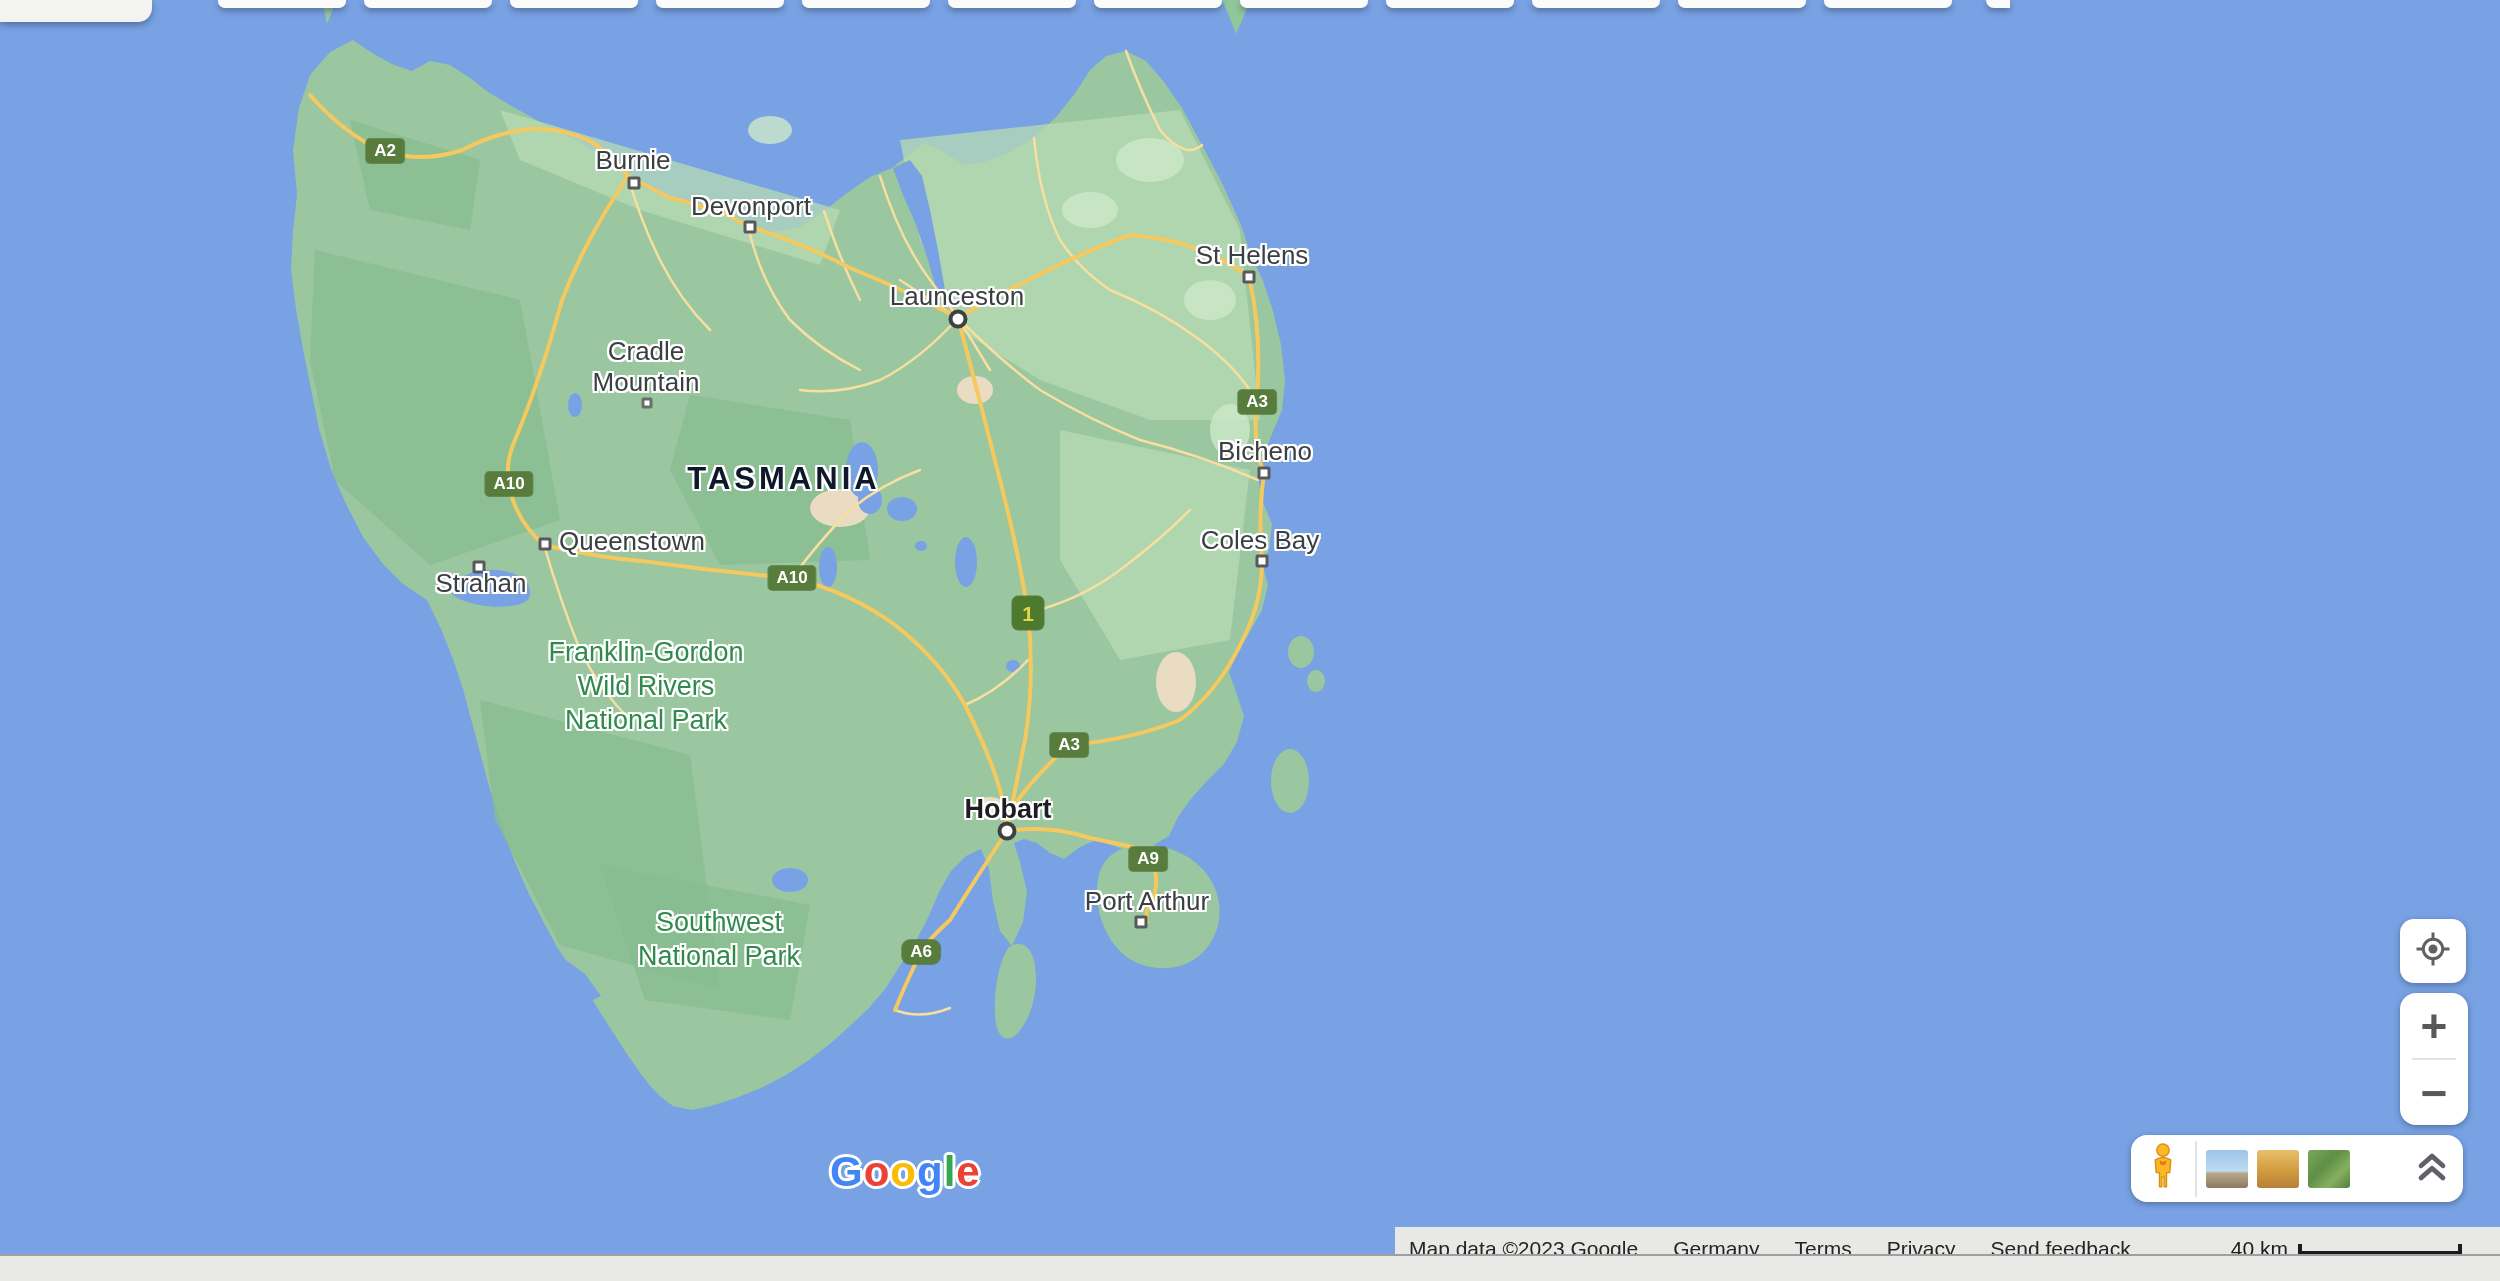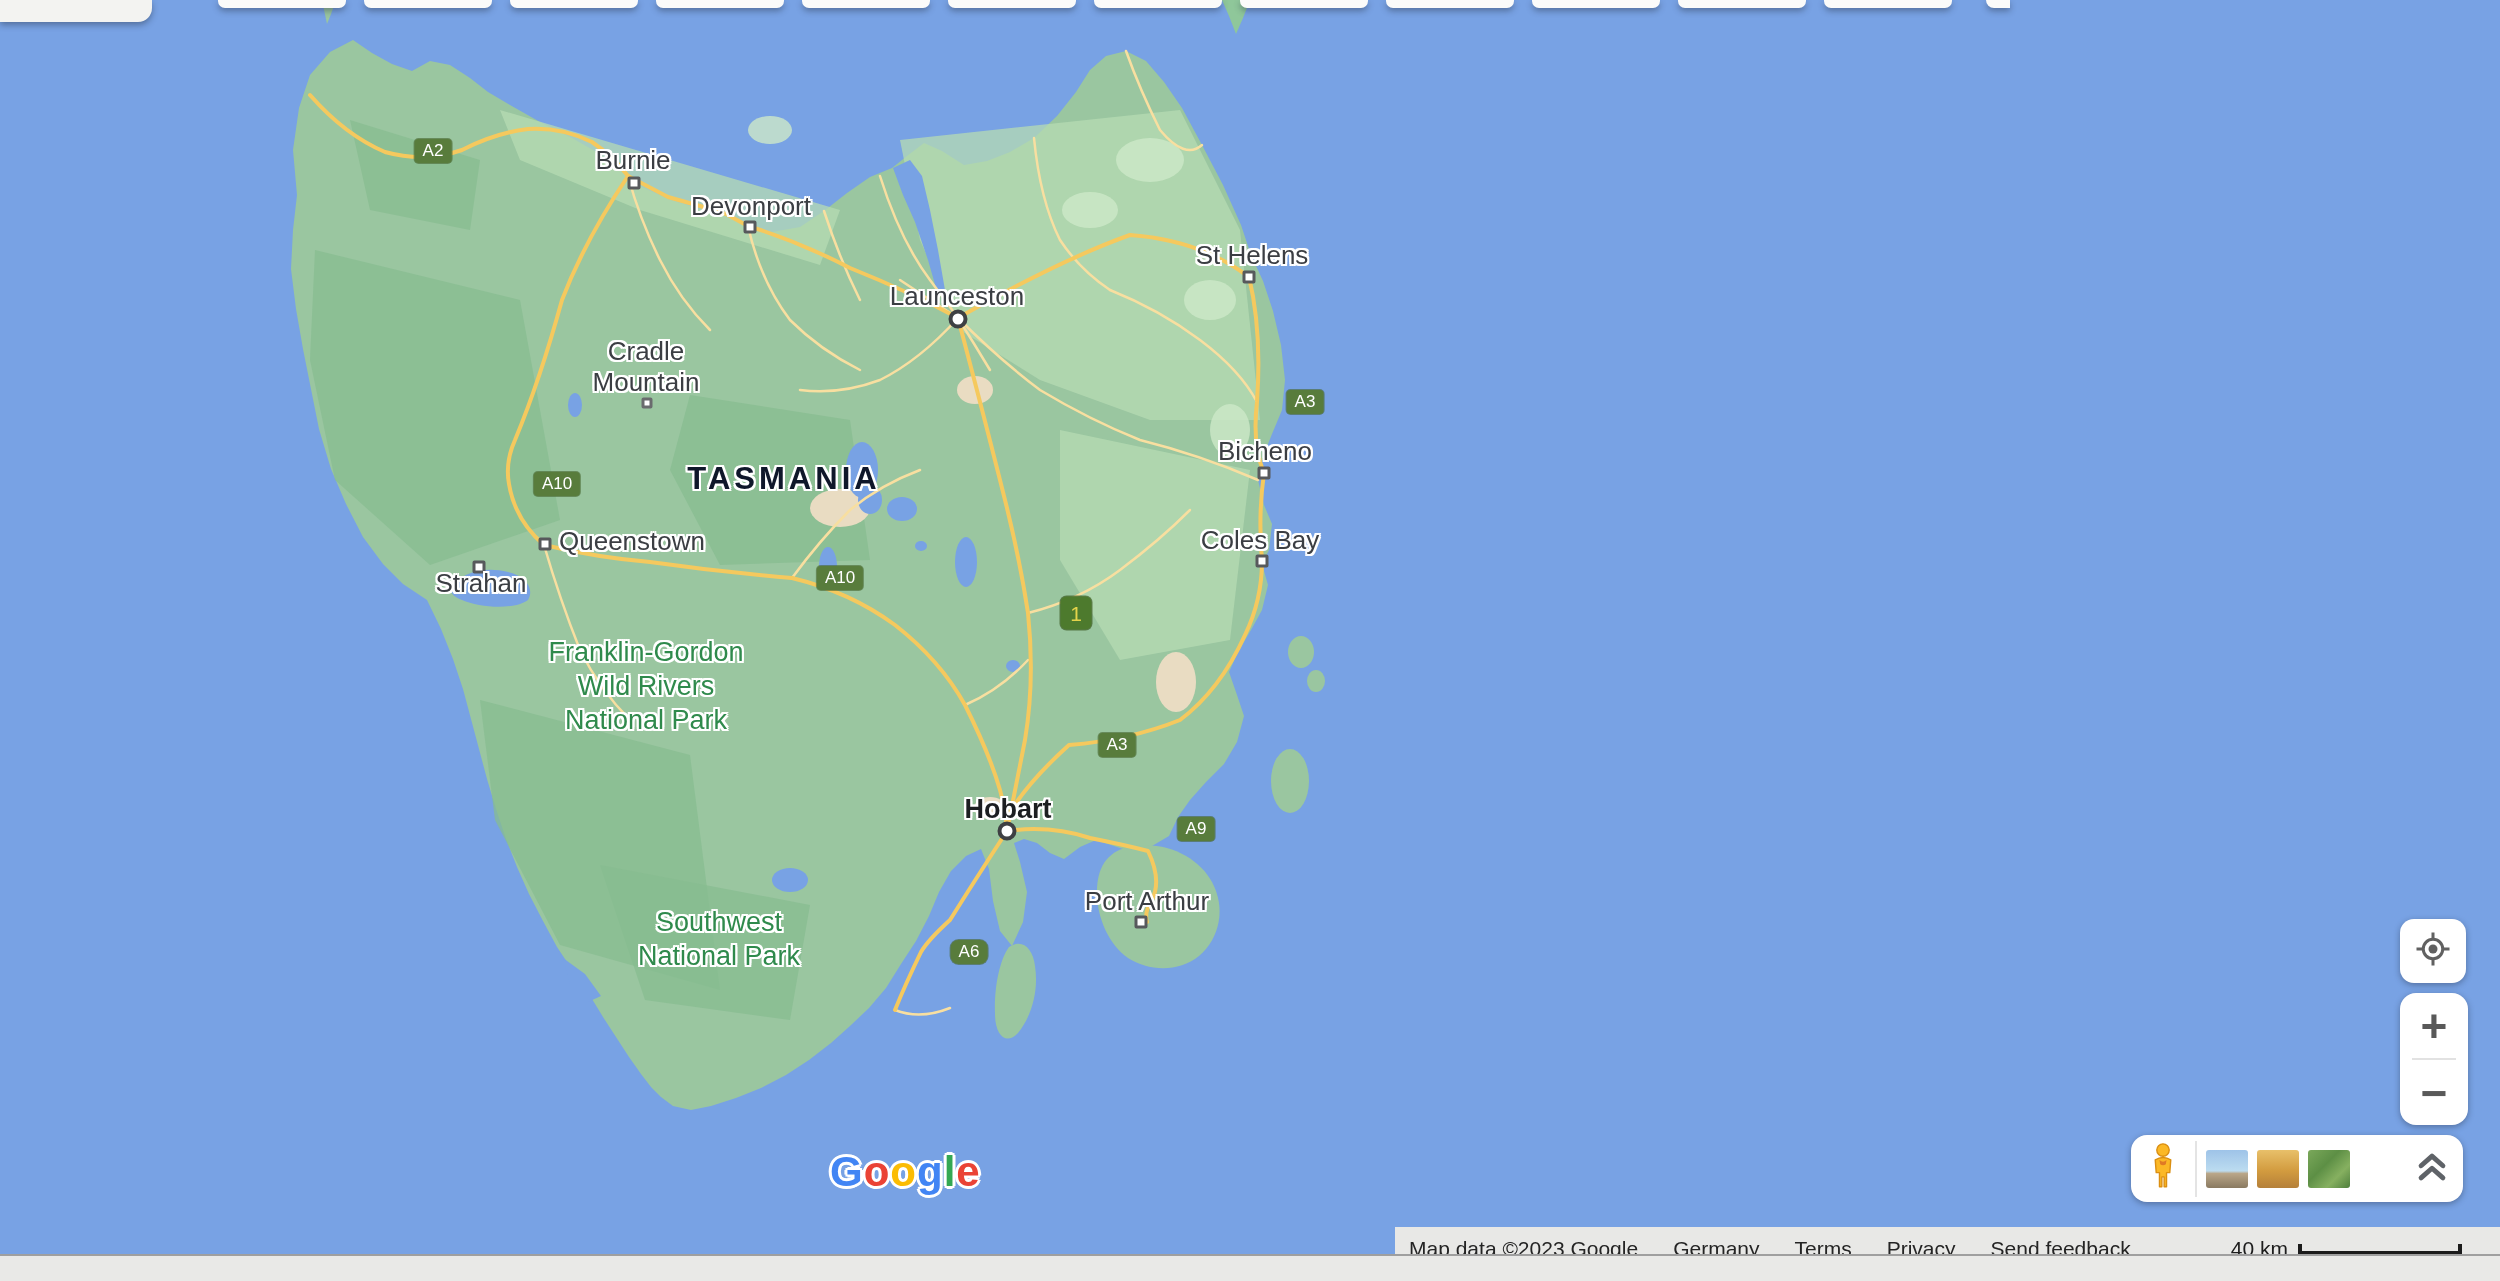--- a/index.html
+++ b/index.html
@@ -15,21 +15,21 @@
   .mlabel.city{font-size:27px;color:#1c1e21;font-weight:bold;line-height:31px;}
   .mlabel.region{font-size:31px;color:#0f172a;font-weight:bold;letter-spacing:4px;}
   .mlabel.park{font-size:27px;color:#2f8a4c;line-height:34px;}
 
   .marker{position:absolute;transform:translate(-50%,-50%);background:#fff;box-sizing:border-box;}
   .marker.square{width:13px;height:13px;border:3px solid #57595c;border-radius:2px;}
   .marker.square-small{width:11px;height:11px;border:3px solid #6a6c6e;border-radius:2px;}
   .marker.circle{width:19px;height:19px;border:4px solid #3e4043;border-radius:50%;}
 
   .badge{position:absolute;transform:translate(-50%,-50%);display:flex;align-items:center;justify-content:center;
-    font-weight:normal;border-radius:4px;margin-left:48px;}
+    font-weight:bold;border-radius:4px;}
   .badge.a-road{background:#587c3c;color:#ffffff;font-size:17px;height:24px;padding:0 8px;
     box-shadow:0 0 0 1px rgba(70,100,45,.6);}
   .badge.national{background:#4d7a2d;color:#e4d34b;font-size:21px;width:31px;height:33px;border-radius:6px;
     box-shadow:0 0 0 1px rgba(60,90,35,.7);}
 
   
   .topcard{position:absolute;top:0;background:#fbfbfa;box-shadow:0 3px 6px rgba(40,50,70,.45);}
   .topcard.big{border-radius:0 0 14px 0;background:#f3f3f1;}
   .topcard.strip{border-radius:0 0 7px 7px;}
   .topcard.frag{border-radius:0 0 0 12px;}
@@ -240,21 +240,21 @@
         <div>National Park</div>
       </div>
     </div>
   <div id="badges-layer">
       <div class="badge a-road" style="left: 385px; top: 151px;">A2</div>
       <div class="badge a-road" style="left: 1257px; top: 402px;">A3</div>
       <div class="badge a-road" style="left: 509px; top: 484px;">A10</div>
       <div class="badge a-road" style="left: 792px; top: 578px;">A10</div>
       <div class="badge national" style="left: 1028px; top: 613px;">1</div>
       <div class="badge a-road" style="left: 1069px; top: 745px;">A3</div>
-      <div class="badge a-road" style="left: 1148px; top: 829px;">A9</div>
+      <div class="badge a-road" style="left: 1148px; top: 859px;">A9</div>
       <div class="badge a-road" style="left: 921px; top: 952px; border-radius: 8px;">A6</div>
     </div>
 
   <div id="topcards-layer">
       <div class="topcard big" style="left: 0px; width: 152px; height: 22px;"></div>
       <div class="topcard strip" style="left: 218px; width: 128px; height: 8px;"></div>
       <div class="topcard strip" style="left: 364px; width: 128px; height: 8px;"></div>
       <div class="topcard strip" style="left: 510px; width: 128px; height: 8px;"></div>
       <div class="topcard strip" style="left: 656px; width: 128px; height: 8px;"></div>
       <div class="topcard strip" style="left: 802px; width: 128px; height: 8px;"></div>

